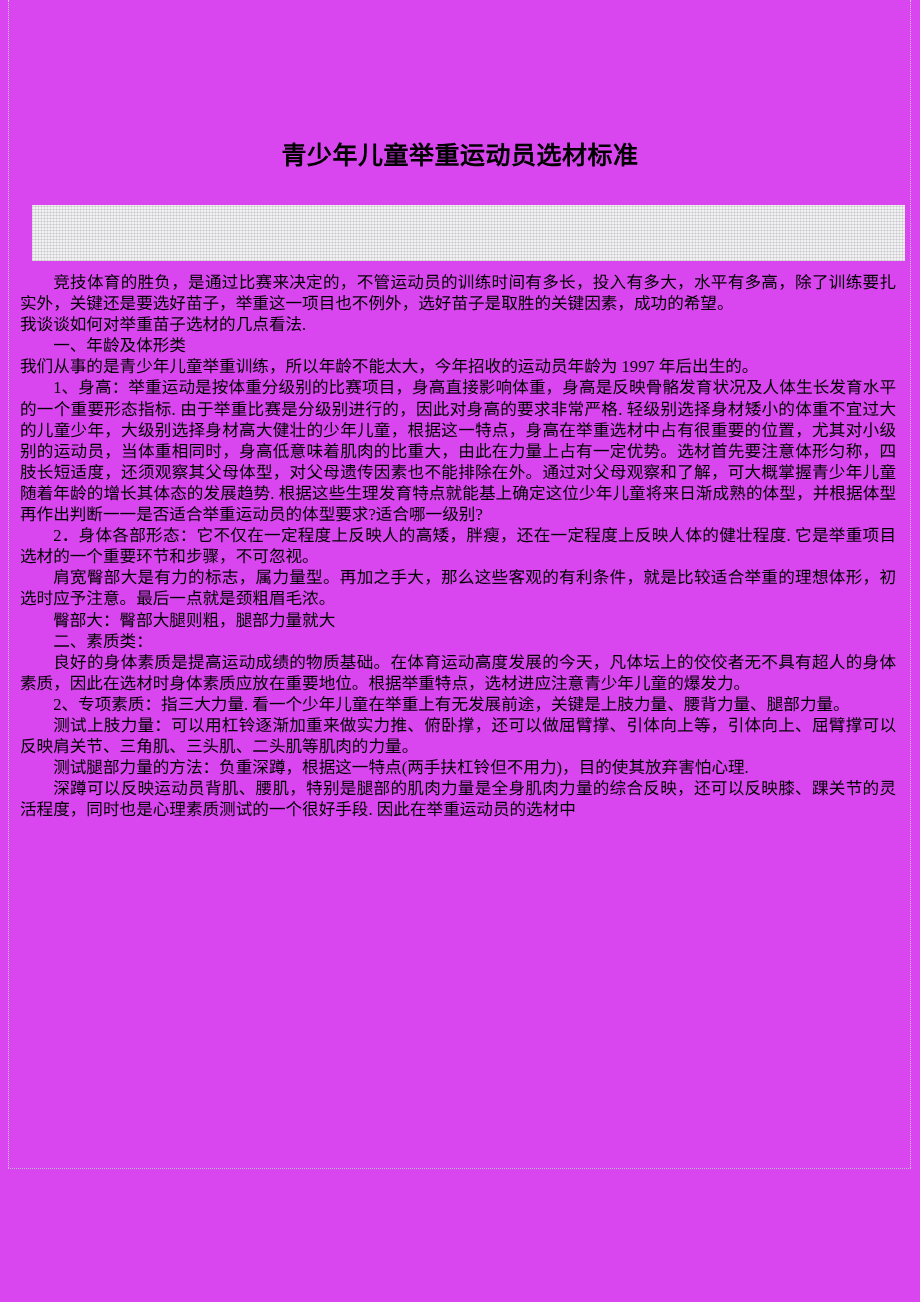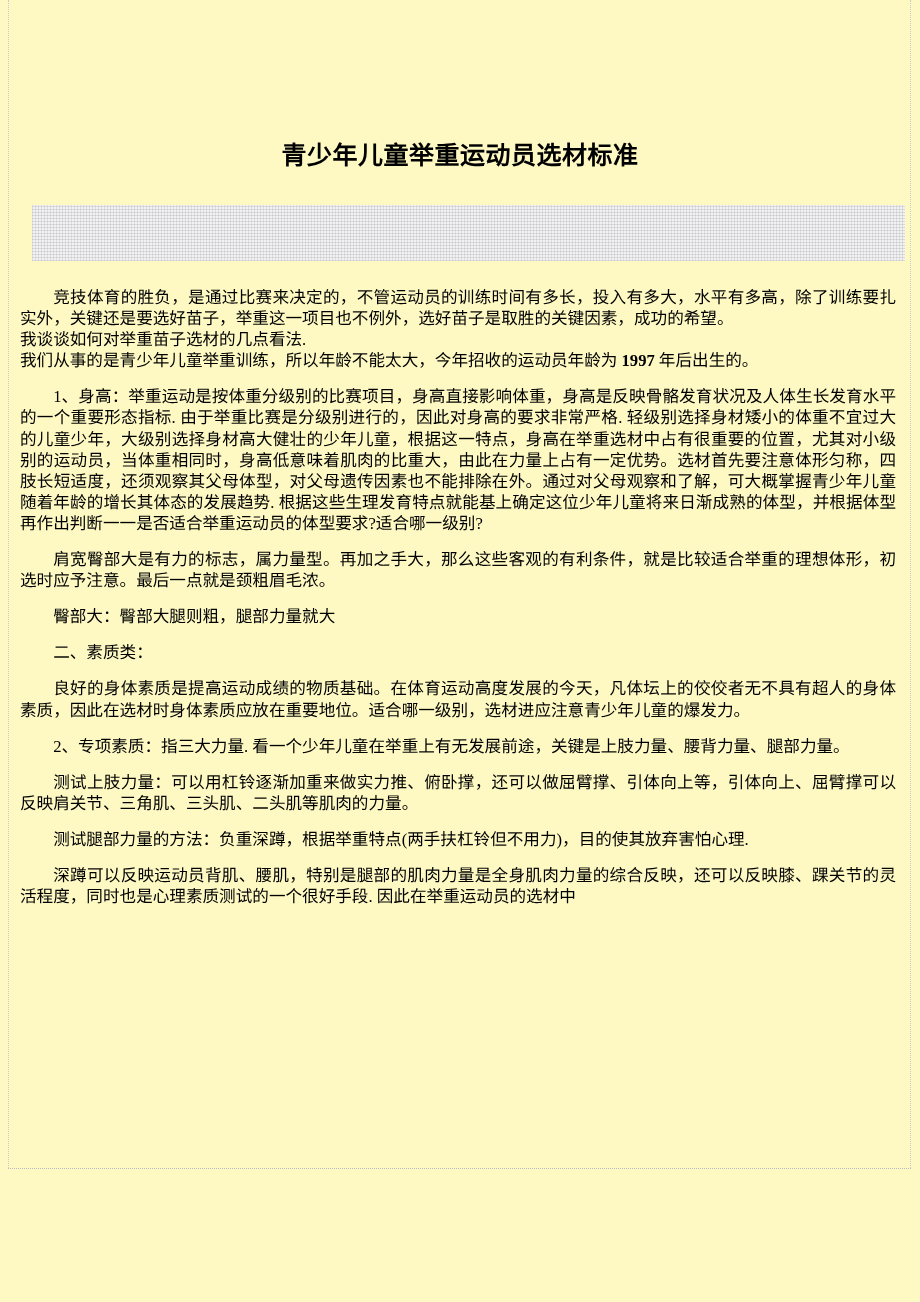--- a/index.html
+++ b/index.html
@@ -12,21 +12,21 @@
   body {
     font-family: "Liberation Serif", "DejaVu Serif", serif;
     color: #000000;
     -webkit-font-smoothing: none;
   }
 
   .page {
     position: relative;
     width: 920px;
     height: 1302px;
-    background: #fef9c3;
+    background: #d946ef;
     overflow: hidden;
     box-sizing: border-box;
   }
 
   
   .page-guide {
     position: absolute;
     pointer-events: none;
   }
   .page-guide.left {
@@ -101,49 +101,50 @@
   }
 
   .body-text p {
     margin: 0;
     padding: 0;
     text-indent: 0;
   }
 
   .body-text p.indent {
     text-indent: 2em;
-    margin-top: 15px;
   }
 
   .body-text b,
   .body-text strong {
-    font-weight: bold;
+    font-weight: normal;
   }
 </style>
 </head>
 <body>
 
 <div class="page">
 
   <div class="page-guide left"></div>
   <div class="page-guide right"></div>
   <div class="page-guide bottom"></div>
 
   <h1 class="doc-title">青少年儿童举重运动员选材标准</h1>
 
   <div class="gray-band"></div>
 
   <div class="body-text">
     <p class="indent">竞技体育的胜负，是通过比赛来决定的，不管运动员的训练时间有多长，投入有多大，水平有多高，除了训练要扎实外，关键还是要选好苗子，举重这一项目也不例外，选好苗子是取胜的关键因素，成功的希望。</p>
     <p>我谈谈如何对举重苗子选材的几点看法.</p>
+    <p class="indent">一、年龄及体形类</p>
     <p><span>我们从事的是青少年儿童举重训练，所以年龄不能太大，今年招收的运动员年龄为 </span><b>1997</b><span> 年后出生的。</span></p>
     <p class="indent">1、身高：举重运动是按体重分级别的比赛项目，身高直接影响体重，身高是反映骨骼发育状况及人体生长发育水平的一个重要形态指标. 由于举重比赛是分级别进行的，因此对身高的要求非常严格. 轻级别选择身材矮小的体重不宜过大的儿童少年，大级别选择身材高大健壮的少年儿童，根据这一特点，身高在举重选材中占有很重要的位置，尤其对小级别的运动员，当体重相同时，身高低意味着肌肉的比重大，由此在力量上占有一定优势。选材首先要注意体形匀称，四肢长短适度，还须观察其父母体型，对父母遗传因素也不能排除在外。通过对父母观察和了解，可大概掌握青少年儿童随着年龄的增长其体态的发展趋势. 根据这些生理发育特点就能基上确定这位少年儿童将来日渐成熟的体型，并根据体型再作出判断一一是否适合举重运动员的体型要求?适合哪一级别?</p>
+    <p class="indent">2．身体各部形态：它不仅在一定程度上反映人的高矮，胖瘦，还在一定程度上反映人体的健壮程度. 它是举重项目选材的一个重要环节和步骤，不可忽视。</p>
     <p class="indent">肩宽臀部大是有力的标志，属力量型。再加之手大，那么这些客观的有利条件，就是比较适合举重的理想体形，初选时应予注意。最后一点就是颈粗眉毛浓。</p>
     <p class="indent">臀部大：臀部大腿则粗，腿部力量就大</p>
     <p class="indent">二、素质类：</p>
-    <p class="indent">良好的身体素质是提高运动成绩的物质基础。在体育运动高度发展的今天，凡体坛上的佼佼者无不具有超人的身体素质，因此在选材时身体素质应放在重要地位。适合哪一级别，选材进应注意青少年儿童的爆发力。</p>
+    <p class="indent">良好的身体素质是提高运动成绩的物质基础。在体育运动高度发展的今天，凡体坛上的佼佼者无不具有超人的身体素质，因此在选材时身体素质应放在重要地位。根据举重特点，选材进应注意青少年儿童的爆发力。</p>
     <p class="indent">2、专项素质：指三大力量. 看一个少年儿童在举重上有无发展前途，关键是上肢力量、腰背力量、腿部力量。</p>
     <p class="indent">测试上肢力量：可以用杠铃逐渐加重来做实力推、俯卧撑，还可以做屈臂撑、引体向上等，引体向上、屈臂撑可以反映肩关节、三角肌、三头肌、二头肌等肌肉的力量。</p>
-    <p class="indent">测试腿部力量的方法：负重深蹲，根据举重特点(两手扶杠铃但不用力)，目的使其放弃害怕心理.</p>
+    <p class="indent">测试腿部力量的方法：负重深蹲，根据这一特点(两手扶杠铃但不用力)，目的使其放弃害怕心理.</p>
     <p class="indent">深蹲可以反映运动员背肌、腰肌，特别是腿部的肌肉力量是全身肌肉力量的综合反映，还可以反映膝、踝关节的灵活程度，同时也是心理素质测试的一个很好手段. 因此在举重运动员的选材中</p>
   </div>
 
 </div>
 
 </body></html>

